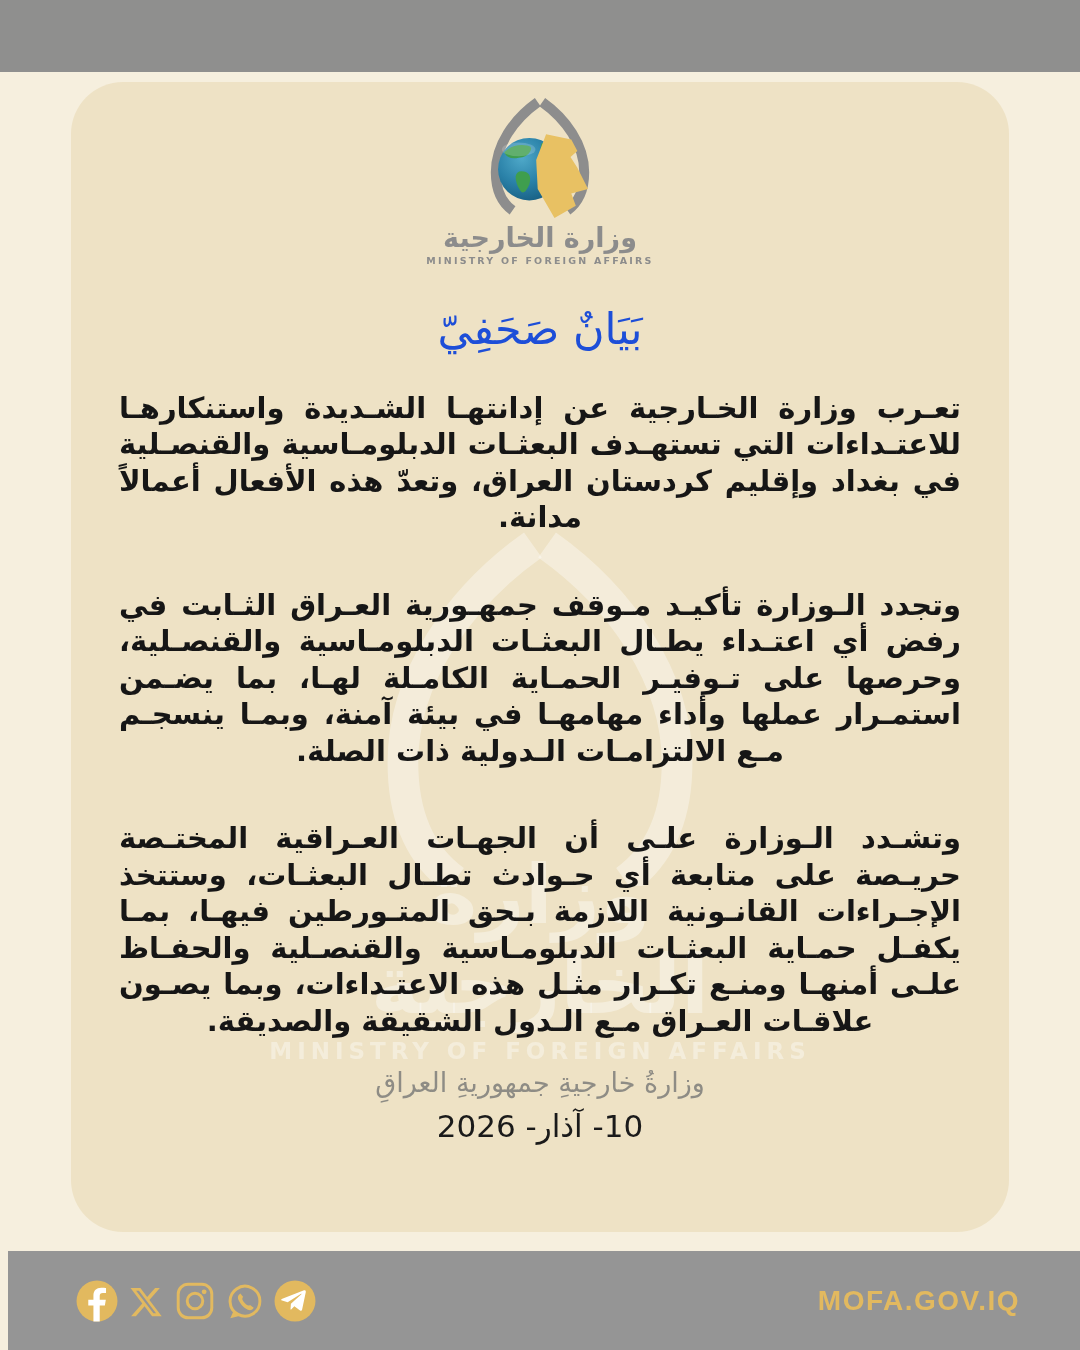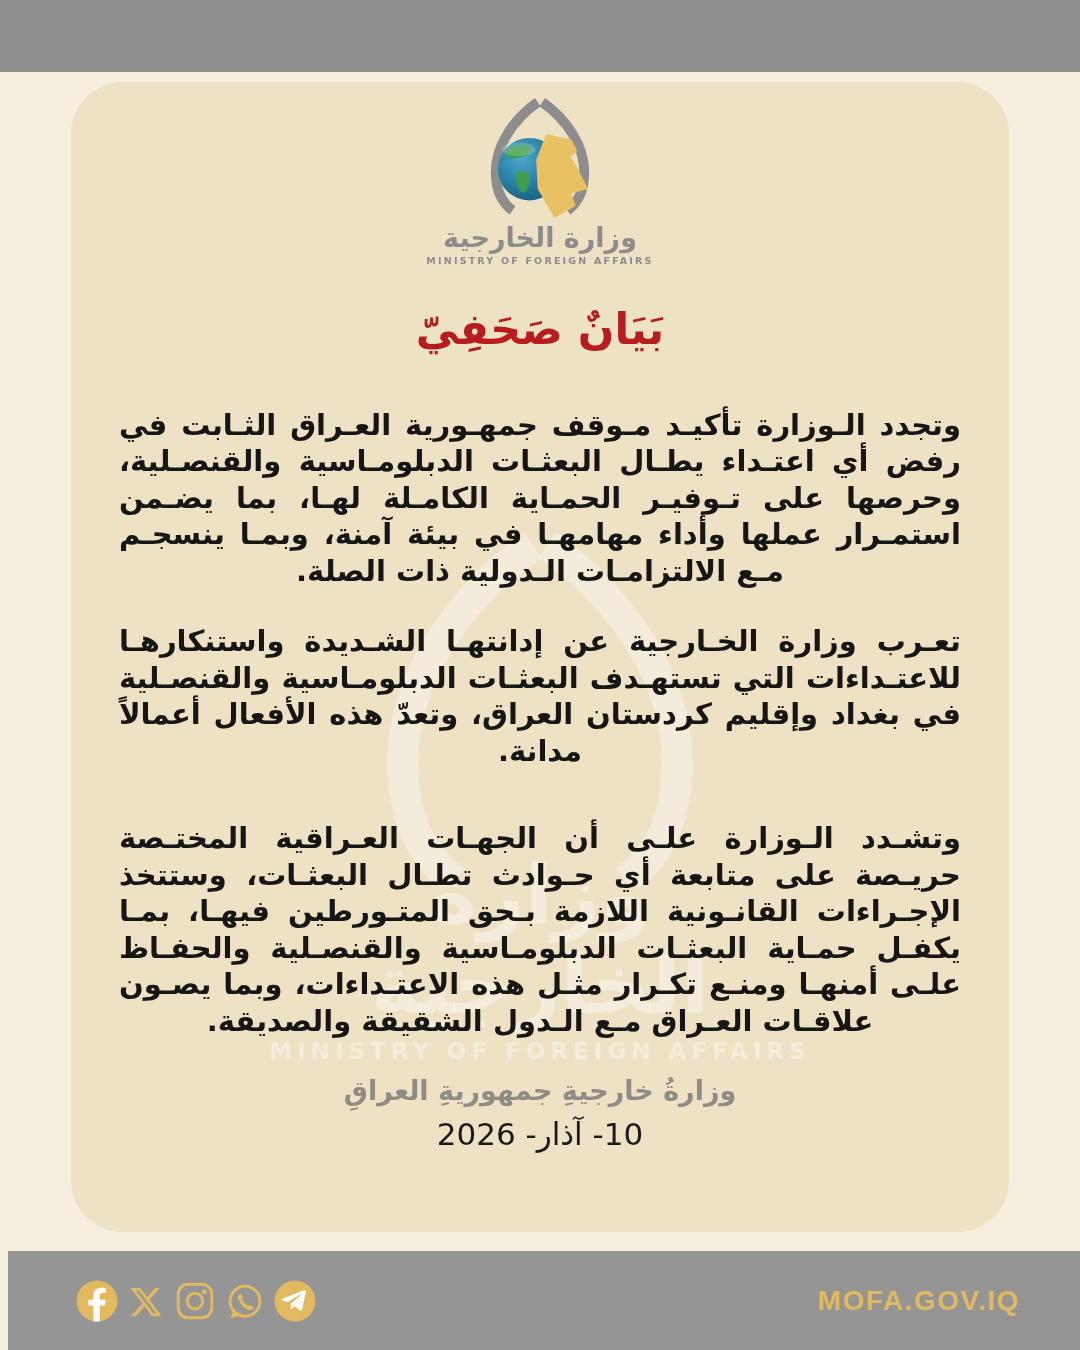--- a/index.html
+++ b/index.html
@@ -38,31 +38,31 @@
   .logo { text-align:center; }
   .logo-arabic {
     color:#8c8c8c; font-size:27px; font-weight:bold; margin-top:2px;
     direction:rtl; line-height:1.05;
   }
   .logo-english {
     color:#8c8c8c; font-size:9.5px; font-weight:bold; letter-spacing:2.2px;
     margin-top:3px; direction:ltr;
   }
   .title {
-    font-size:43px; font-weight:bold; color:#b91c1c; margin-top:38px;
+    font-size:43px; font-weight:normal; color:#1d4ed8; margin-top:38px;
     line-height:1.2;
   }
   .para {
     width:100%; font-size:29px; font-weight:bold; color:#161616;
     line-height:36.5px; text-align:justify; text-align-last:center;
     margin-top:51px;
   }
   .para.first { margin-top:34px; }
   .signature {
-    color:#8e8c85; font-size:27px; font-weight:bold; margin-top:36px;
+    color:#8e8c85; font-size:27px; font-weight:normal; margin-top:28px;
     line-height:1.2;
   }
   .date-line {
     color:#1a1a1a; font-size:31px; font-weight:normal; margin-top:8px;
     line-height:1.2;
   }
   .footer-band {
     position:absolute; top:1251px; left:8px; width:1080px; height:99px;
     background:#959595; display:flex; align-items:center;
     justify-content:space-between; padding:0 68px;
@@ -112,22 +112,22 @@
         <ellipse cx="82" cy="70" rx="22" ry="9" fill="rgba(255,255,255,0.18)"></ellipse>
 
         <path d="M118,50 L151,57 L159,72 L150,80 L159,94 L173,122 L151,128 L157,144 L129,160 L107,122 L105,84 Z" fill="#e8c163"></path>
       </svg>
       <div class="logo-arabic">وزارة الخارجية</div>
       <div class="logo-english">MINISTRY OF FOREIGN AFFAIRS</div>
     </div>
 
     <div class="title">بَيَانٌ صَحَفِيّ</div>
 
+    <p class="para first">تعـرب وزارة الخـارجية عن إدانتهـا الشـديدة واستنكارهـا للاعتـداءات التي تستهـدف البعثـات الدبلومـاسية والقنصـلية في بغداد وإقليم كردستان العراق، وتعدّ هذه الأفعال أعمالاً مدانة.</p>
     <p class="para">وتجدد الـوزارة تأكيـد مـوقف جمهـورية العـراق الثـابت في رفض أي اعتـداء يطـال البعثـات الدبلومـاسية والقنصـلية، وحرصها على تـوفيـر الحمـاية الكامـلة لهـا، بما يضـمن استمـرار عملها وأداء مهامهـا في بيئة آمنة، وبمـا ينسجـم مـع الالتزامـات الـدولية ذات الصلة.</p>
-    <p class="para first">تعـرب وزارة الخـارجية عن إدانتهـا الشـديدة واستنكارهـا للاعتـداءات التي تستهـدف البعثـات الدبلومـاسية والقنصـلية في بغداد وإقليم كردستان العراق، وتعدّ هذه الأفعال أعمالاً مدانة.</p>
     <p class="para">وتشـدد الـوزارة علـى أن الجهـات العـراقية المختـصة حريـصة على متابعة أي حـوادث تطـال البعثـات، وستتخذ الإجـراءات القانـونية اللازمة بـحق المتـورطين فيهـا، بمـا يكفـل حمـاية البعثـات الدبلومـاسية والقنصـلية والحفـاظ علـى أمنهـا ومنـع تكـرار مثـل هذه الاعتـداءات، وبما يصـون علاقـات العـراق مـع الـدول الشقيقة والصديقة.</p>
 
     <div class="signature">وزارةُ خارجيةِ جمهوريةِ العراقِ</div>
     <div class="date-line">10- آذار- 2026</div>
 
   </div>
 </div>
 
 <div class="footer-band">
   <div class="social-row">

